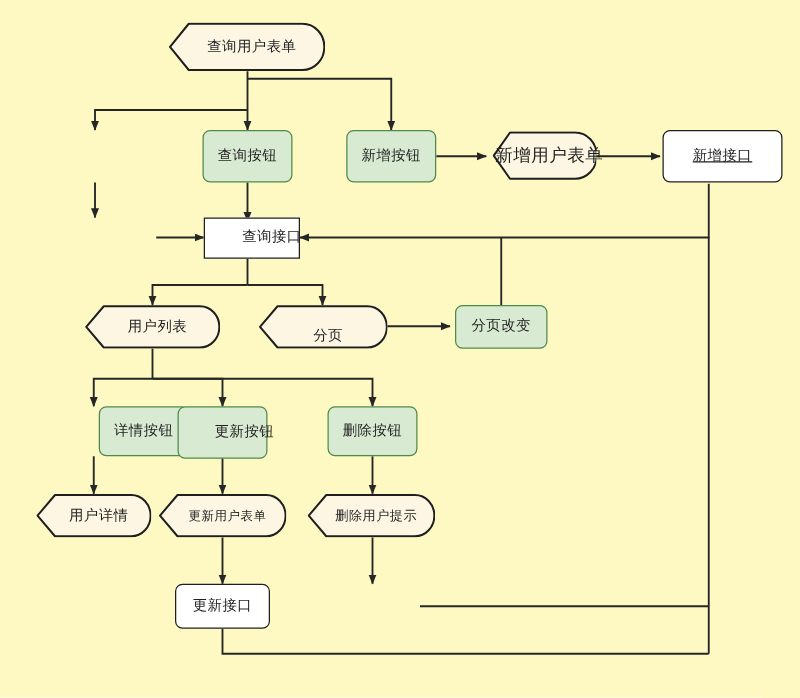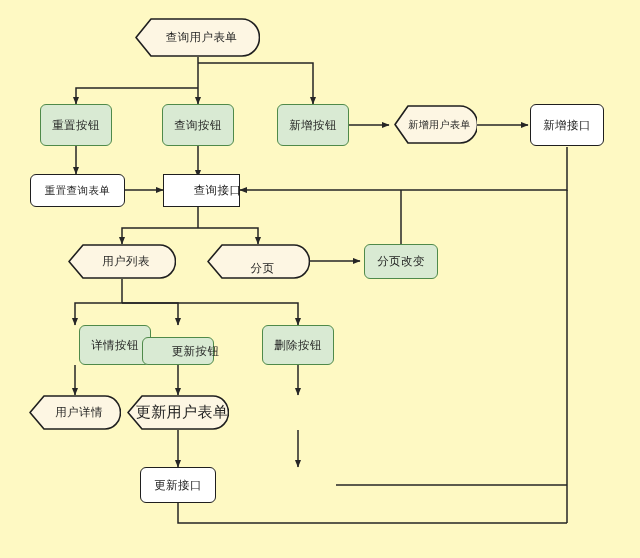--- a/index.html
+++ b/index.html
@@ -92,46 +92,40 @@
     </g>
   </svg>
 
   <div class="hexo" style="left:135px;top:18px;width:125px;height:39px;">
     <svg class="hx-svg" width="125" height="39" viewBox="0 0 125 39">
       <path d="M16,1 L107,1 A17,18 0 0 1 107,38 L16,38 L1,19.5 Z" fill="#fdf6e3" stroke="#1f1f1f" stroke-width="1.6" stroke-linejoin="round"></path>
     </svg>
     <div class="hx-label">查询用户表单</div>
   </div>
 
-  <div class="node rrect green" style="left:40px;top:104px;width:72px;height:42px;">
-    <span>重置按钮</span>
-  </div>
 
   <div class="node rrect green" style="left:162px;top:104px;width:72px;height:42px;">
     <span>查询按钮</span>
   </div>
 
   <div class="node rrect green" style="left:277px;top:104px;width:72px;height:42px;">
     <span>新增按钮</span>
   </div>
 
   <div class="hexo" style="left:394px;top:105px;width:83px;height:39px;">
     <svg class="hx-svg" width="83" height="39" viewBox="0 0 83 39">
       <path d="M14,1 L66,1 A17,18 0 0 1 66,38 L14,38 L1,19.5 Z" fill="#fdf6e3" stroke="#1f1f1f" stroke-width="1.6" stroke-linejoin="round"></path>
     </svg>
-    <div class="hx-label" style="font-size:10px;">新增用户表单</div>
+    <div class="hx-label" style="font-size:14px;">新增用户表单</div>
   </div>
 
-  <div class="node rrect" style="left:530px;top:104px;width:74px;height:42px;">
+  <div class="node rrect" style="left:530px;top:104px;width:96px;height:42px;text-decoration:underline;">
     <span>新增接口</span>
   </div>
 
-  <div class="node rrect" style="left:30px;top:174px;width:95px;height:33px;">
-    <span style="font-size:10.5px;">重置查询表单</span>
-  </div>
 
   <div class="node srect" style="left:163px;top:174px;width:77px;height:33px;">
     <span>查询接口</span>
   </div>
 
   <div class="hexo" style="left:68px;top:244px;width:108px;height:35px;">
     <svg class="hx-svg" width="108" height="35" viewBox="0 0 108 35">
       <path d="M15,1 L92,1 A15,16 0 0 1 92,34 L15,34 L1,17.5 Z" fill="#fdf6e3" stroke="#1f1f1f" stroke-width="1.6" stroke-linejoin="round"></path>
     </svg>
     <div class="hx-label">用户列表</div>
@@ -145,41 +139,47 @@
   </div>
 
   <div class="node rrect green" style="left:364px;top:244px;width:74px;height:35px;font-family:Liberation Serif, serif;">
     <span>分页改变</span>
   </div>
 
   <div class="node rrect green" style="left:39px;top:325px;width:72px;height:40px;margin-left:40px;">
     <span>详情按钮</span>
   </div>
 
-  <div class="node rrect green" style="left:142px;top:337px;width:72px;height:28px;padding-left:35px;">
+  <div class="node rrect green" style="left:142px;top:325px;width:72px;height:42px;padding-left:35px;">
     <span>更新按钮</span>
   </div>
 
   <div class="node rrect green" style="left:262px;top:325px;width:72px;height:40px;">
     <span>删除按钮</span>
   </div>
 
   <div class="hexo" style="left:29px;top:395px;width:92px;height:35px;">
     <svg class="hx-svg" width="92" height="35" viewBox="0 0 92 35">
       <path d="M15,1 L76,1 A15,16 0 0 1 76,34 L15,34 L1,17.5 Z" fill="#fdf6e3" stroke="#1f1f1f" stroke-width="1.6" stroke-linejoin="round"></path>
     </svg>
     <div class="hx-label">用户详情</div>
   </div>
 
   <div class="hexo" style="left:127px;top:395px;width:102px;height:35px;">
     <svg class="hx-svg" width="102" height="35" viewBox="0 0 102 35">
       <path d="M15,1 L86,1 A15,16 0 0 1 86,34 L15,34 L1,17.5 Z" fill="#fdf6e3" stroke="#1f1f1f" stroke-width="1.6" stroke-linejoin="round"></path>
     </svg>
-    <div class="hx-label" style="font-size:15px;">更新用户表单</div>
+    <div class="hx-label" style="font-size:10px;">更新用户表单</div>
   </div>
 
+  <div class="hexo" style="left:246px;top:395px;width:102px;height:35px;">
+    <svg class="hx-svg" width="102" height="35" viewBox="0 0 102 35">
+      <path d="M15,1 L86,1 A15,16 0 0 1 86,34 L15,34 L1,17.5 Z" fill="#fdf6e3" stroke="#1f1f1f" stroke-width="1.6" stroke-linejoin="round"></path>
+    </svg>
+    <div class="hx-label" style="font-size:10.5px;">删除用户提示</div>
+  </div>
 
   <div class="node rrect" style="left:140px;top:467px;width:76px;height:36px;">
     <span>更新接口</span>
   </div>
 
 
 </div>
 
 </body></html>

